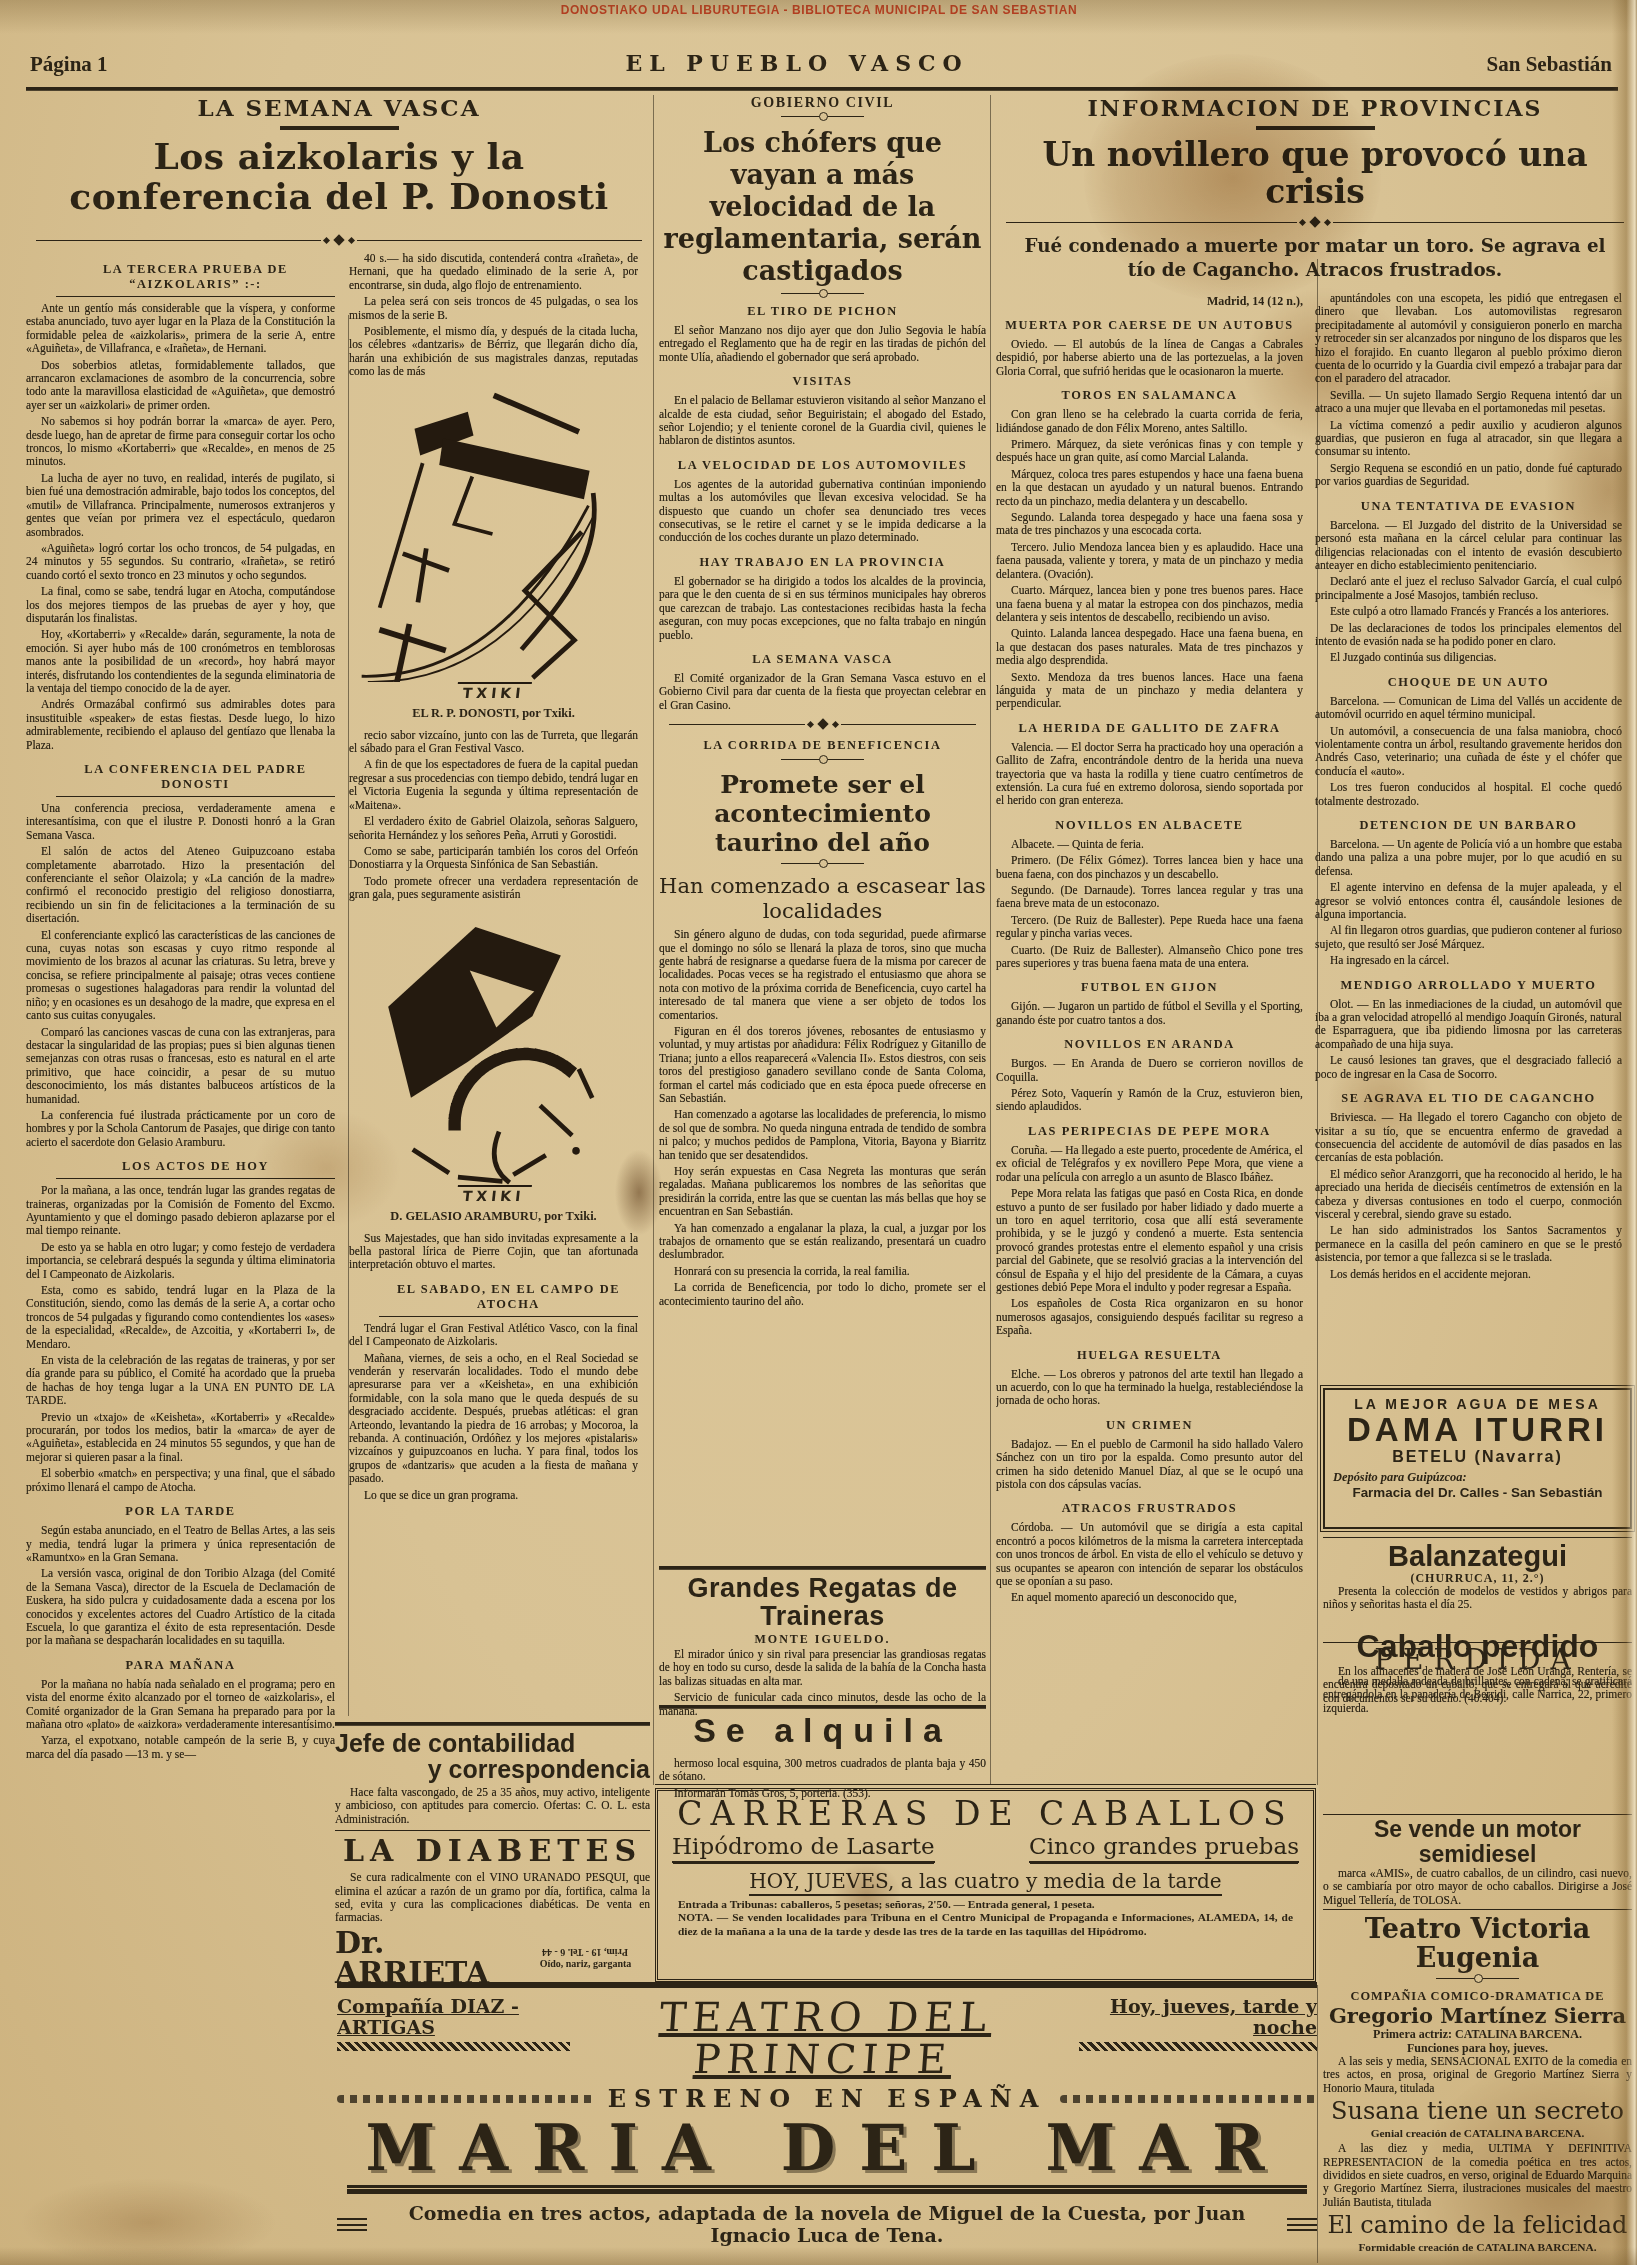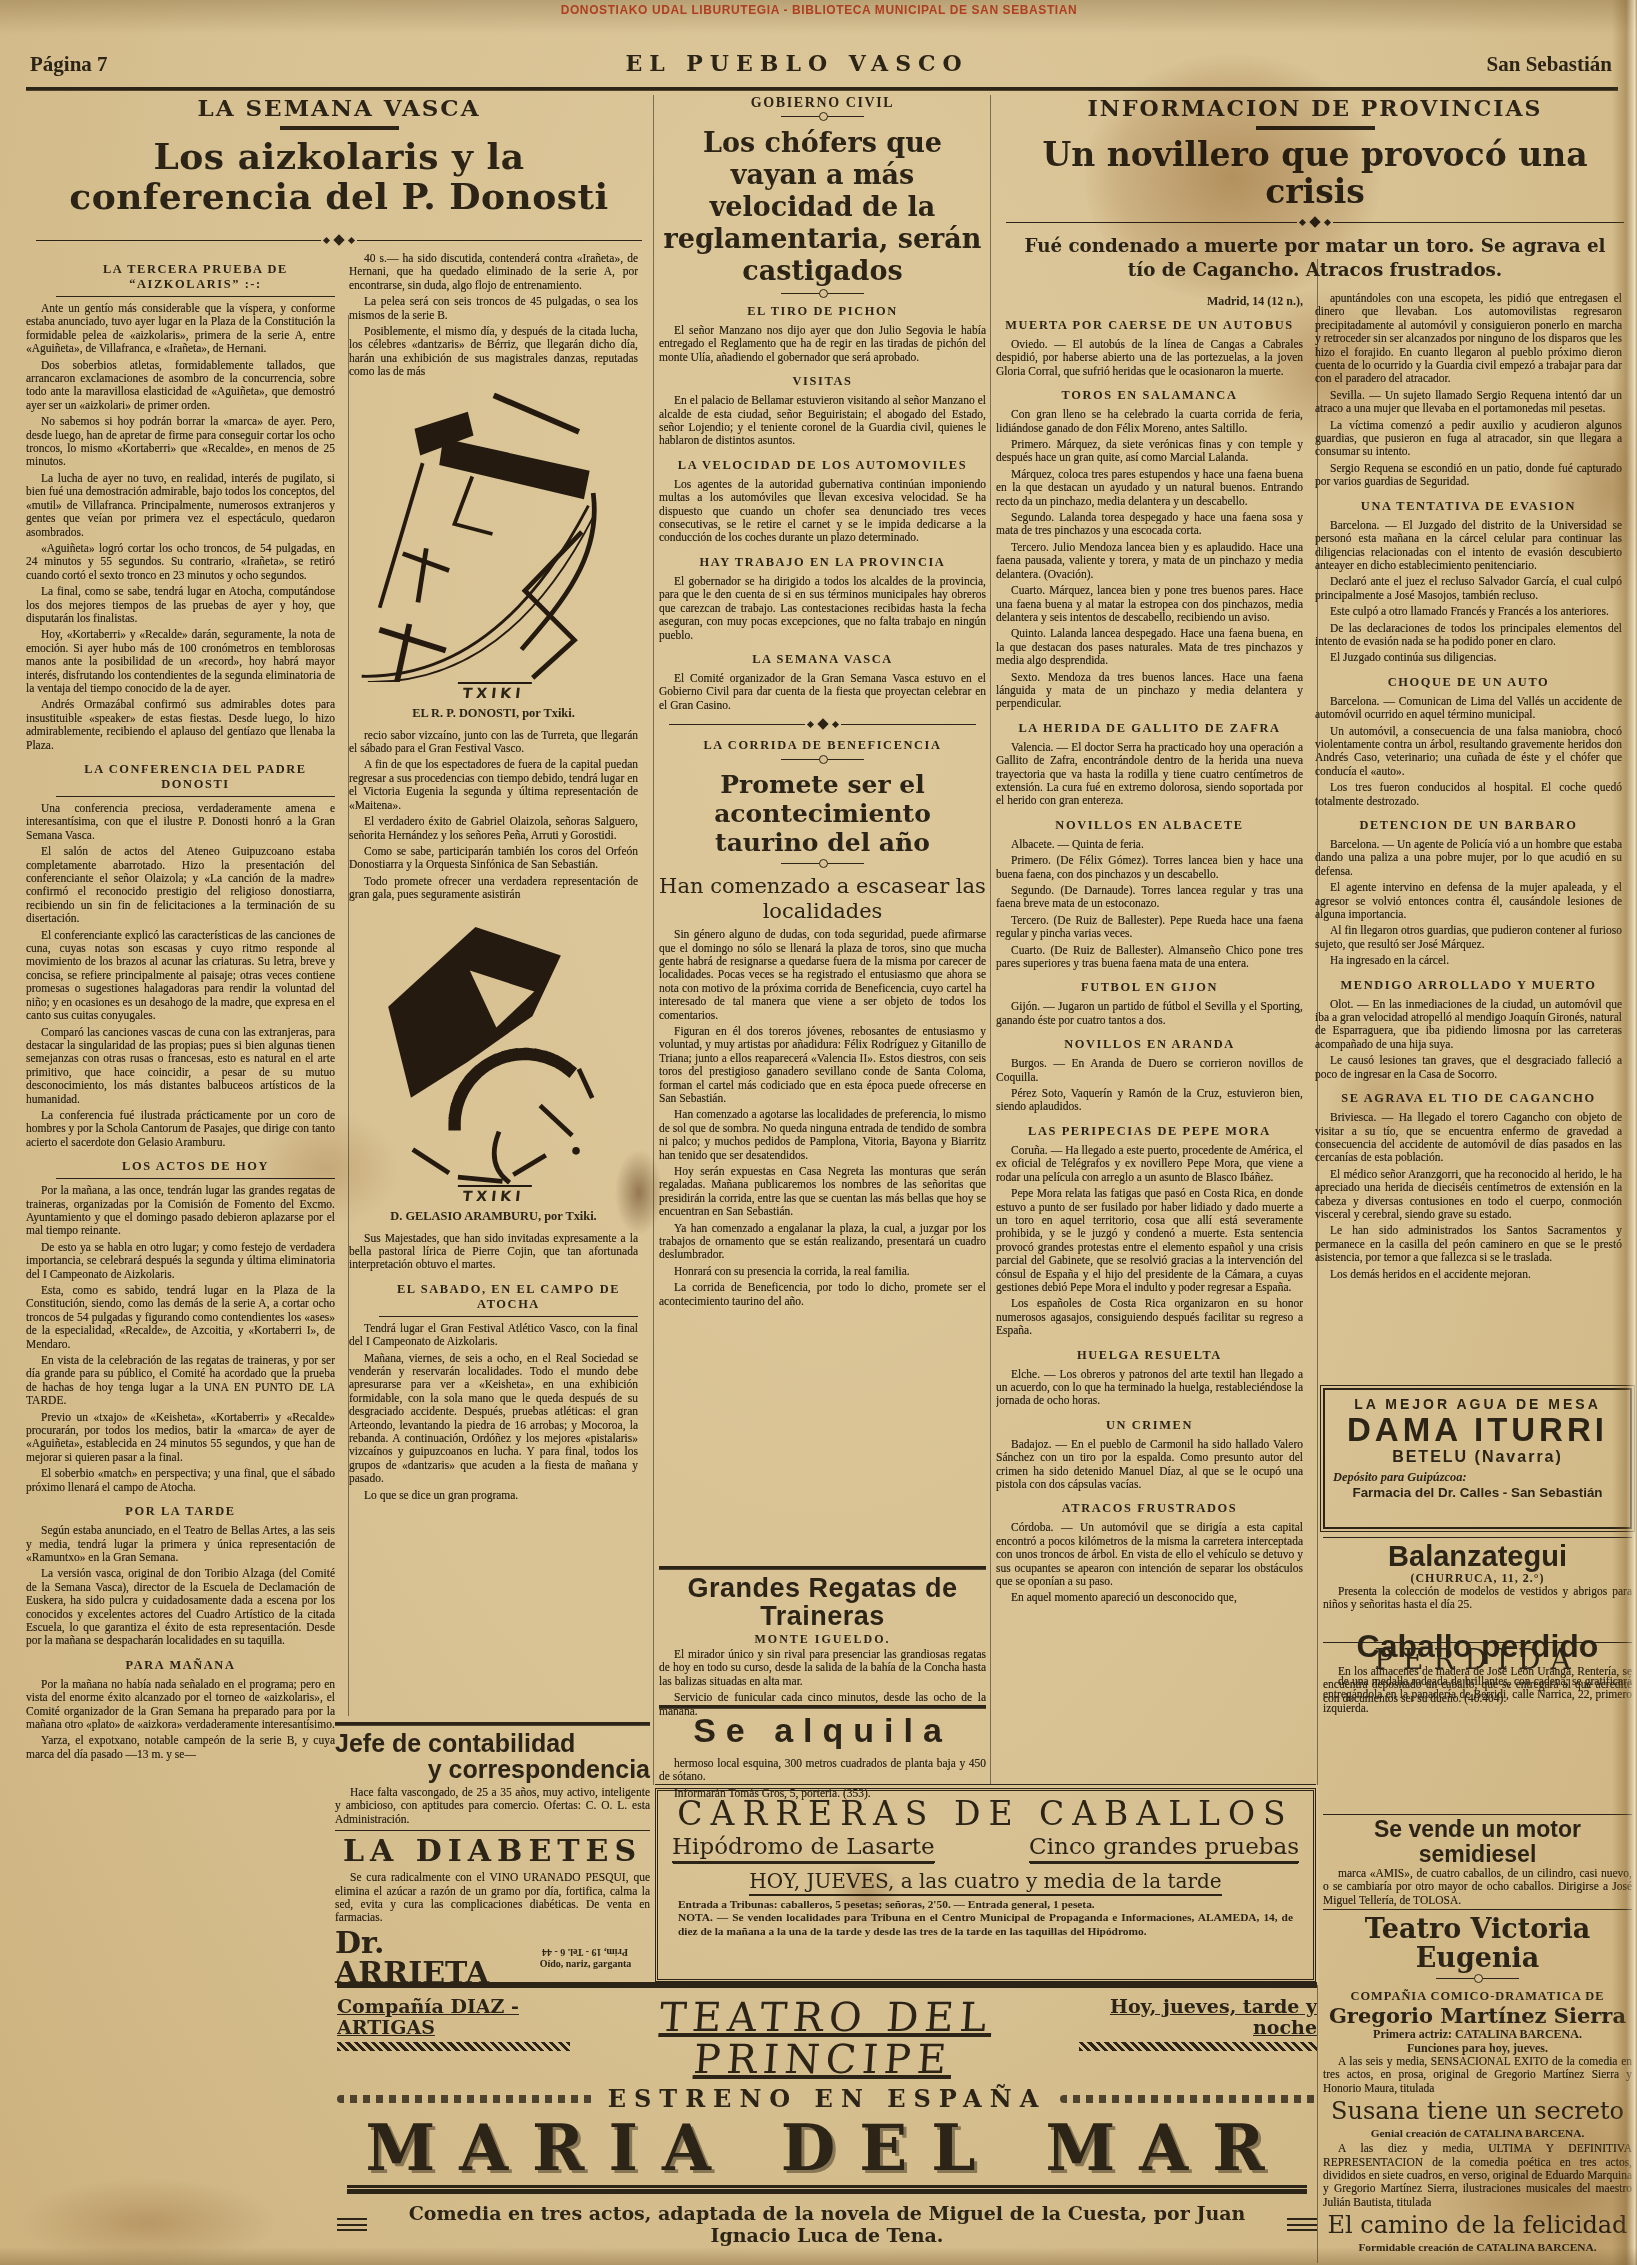--- a/index.html
+++ b/index.html
@@ -134,21 +134,21 @@
     background:linear-gradient(180deg,rgba(105,78,34,.30),transparent);}
 </style>
 </head>
 <body>
 
 <div class="page">
 
   <div class="stamp">DONOSTIAKO UDAL LIBURUTEGIA - BIBLIOTECA MUNICIPAL DE SAN SEBASTIAN</div>
 
   <div class="header">
-    <span>Página 7</span>
+    <span>Página 1</span>
     <span class="mast">EL PUEBLO VASCO</span>
     <span>San Sebastián</span>
   </div>
   <div class="headrule"></div>
 
   <div class="vr v1"></div>
   <div class="vr v2"></div>
   <div class="vr v3"></div>
   <div class="vr v4"></div>
 

